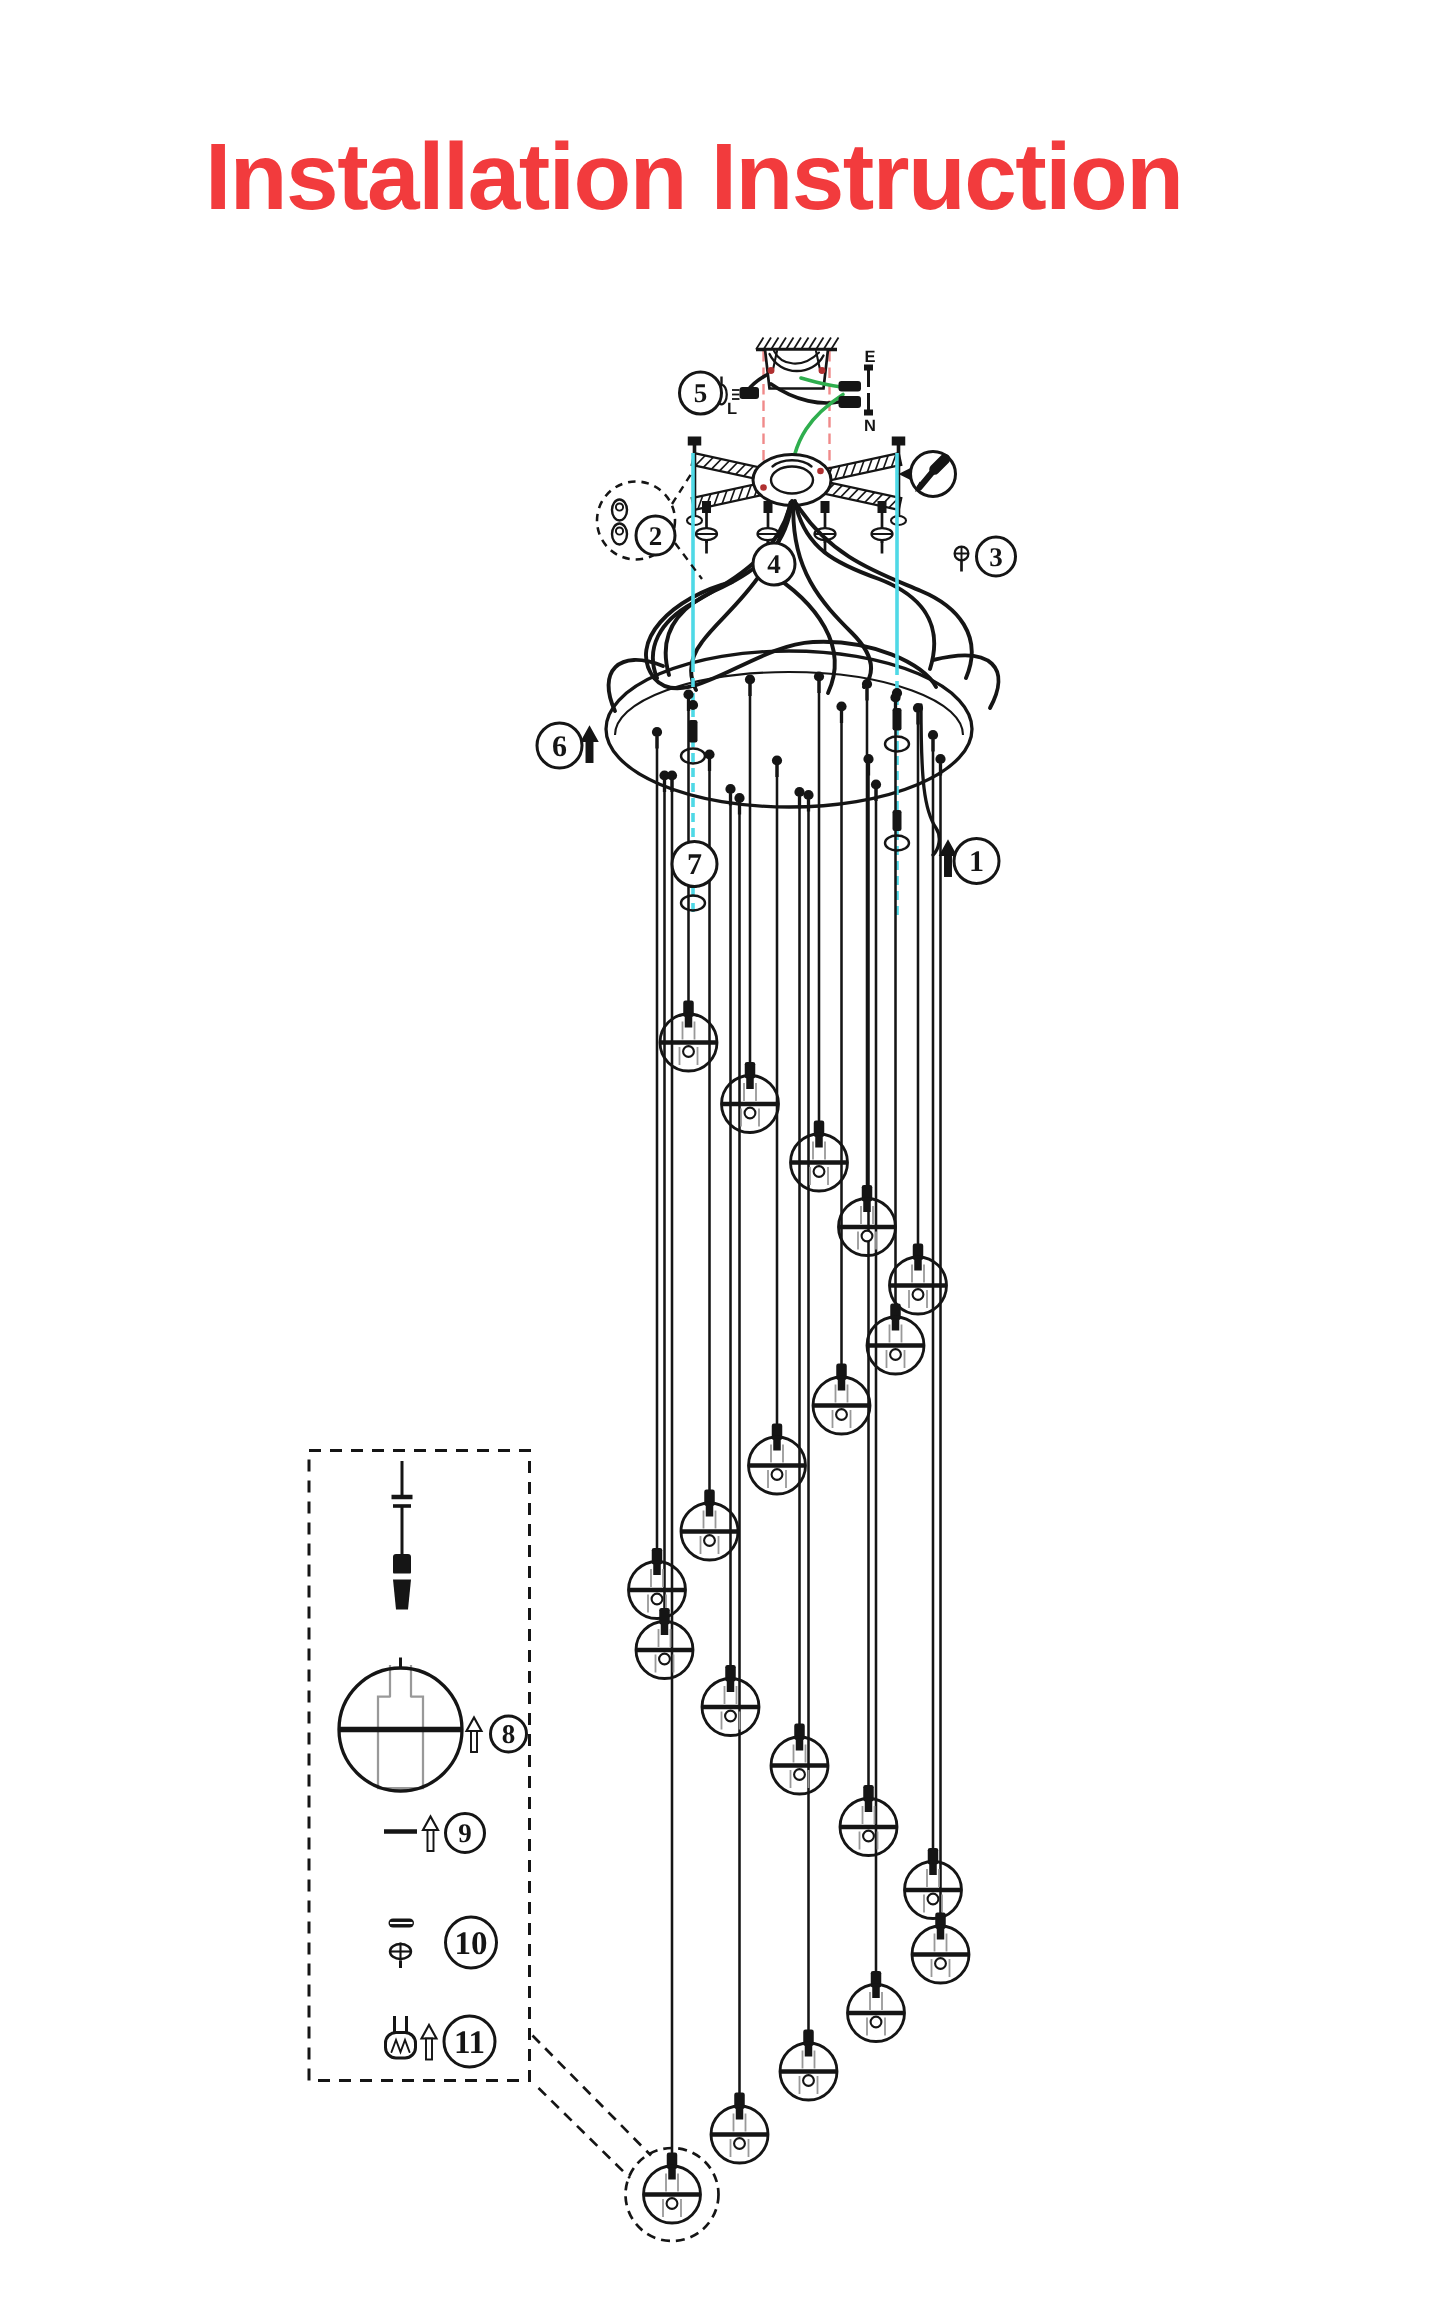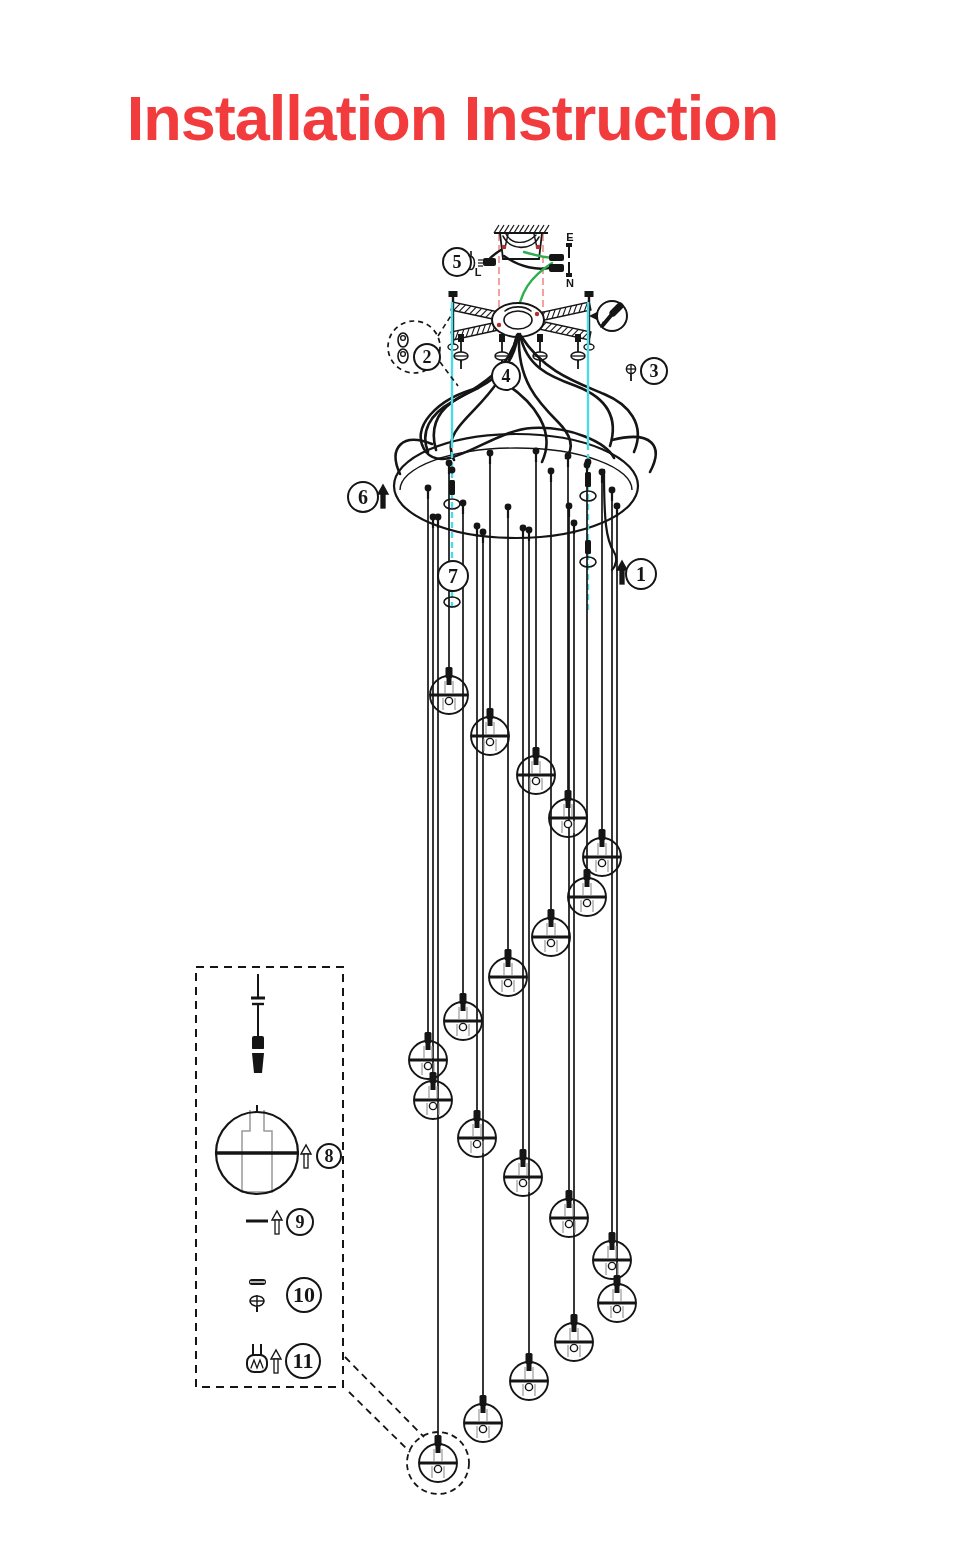--- a/index.html
+++ b/index.html
@@ -1,17 +1,17 @@
 <!DOCTYPE html>
 <html><head>
 <meta charset="utf-8">
 <style>
   html,body{margin:0;padding:0;background:#ffffff;}
   .page{position:relative;width:905px;height:1548px;background:#fff;overflow:hidden;
-        font-family:"Liberation Sans",sans-serif;}
+        font-family:"Liberation Sans",sans-serif;margin-left:10px;}
   .title{position:absolute;left:0;top:82px;width:100%;text-align:center;
          font-size:63px;font-weight:700;letter-spacing:-1px;margin:0;}
   svg{position:absolute;left:0;top:0;}
   text{font-family:"Liberation Serif",serif;}
   .wlabel{font-family:"Liberation Sans",sans-serif;font-weight:700;}
 </style>
 </head>
 <body>
 
 <div class="page">

